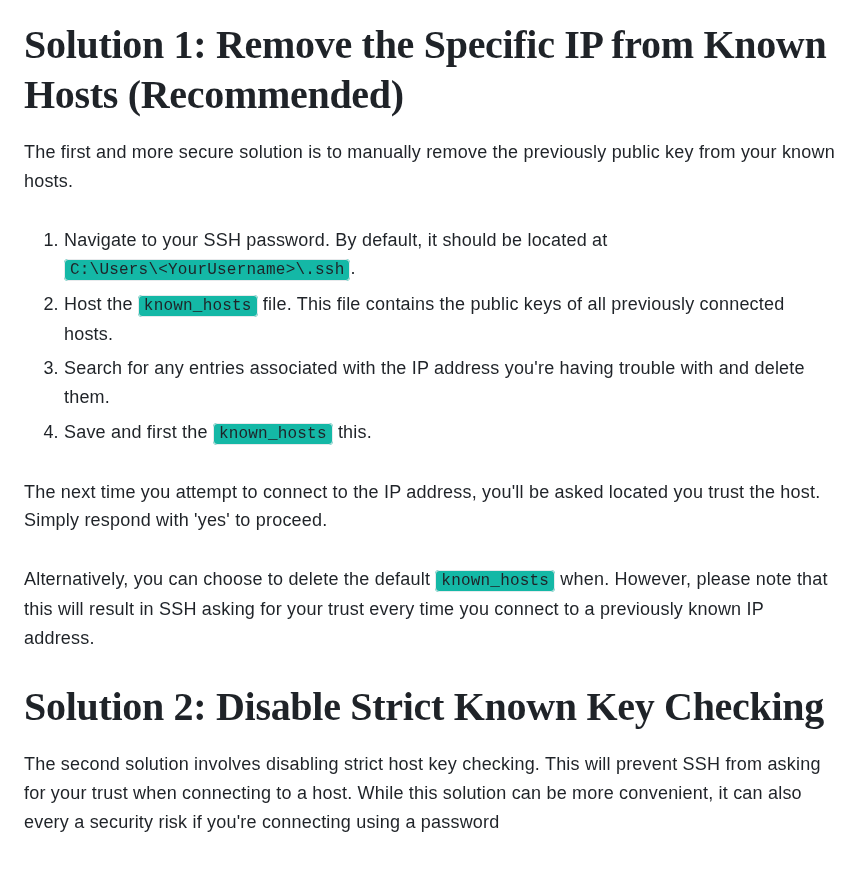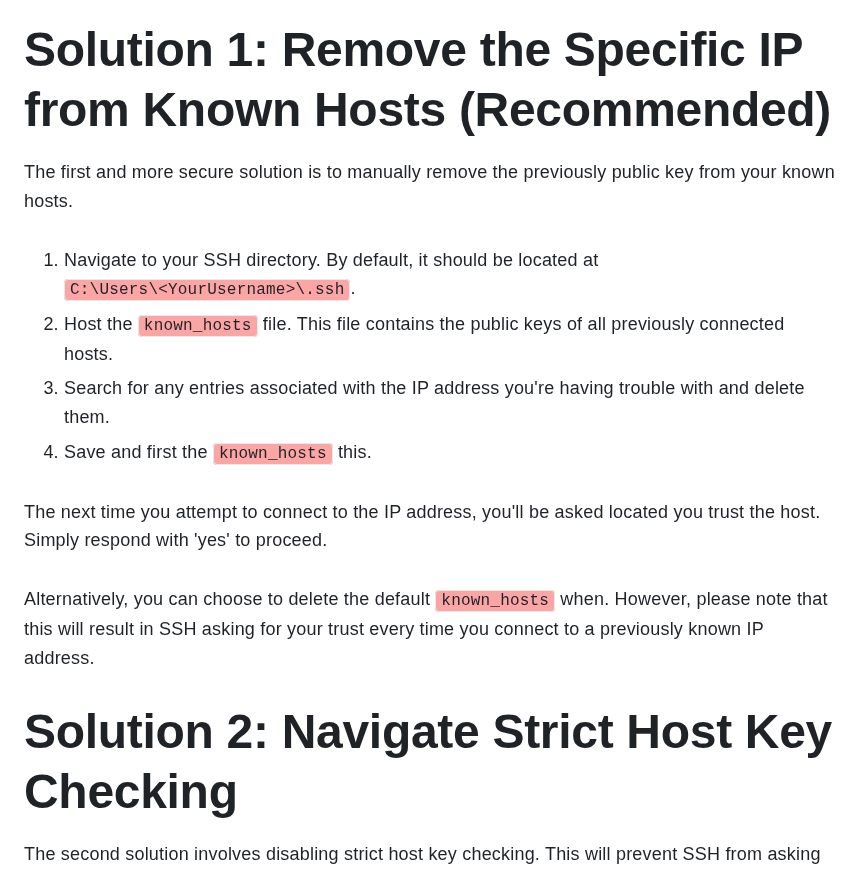--- a/index.html
+++ b/index.html
@@ -11,62 +11,63 @@
     color: #1f2328;
     width: 861px;
     padding: 0 24px;
     box-sizing: border-box;
     overflow: hidden;
     height: 869px;
     line-height: 1.6;
     letter-spacing: 0.2px;
   }
   h2 {
-    font-size: 48px;
+    font-size: 40px;
     font-weight: 600;
     line-height: 1.25;
     margin: 20px 0 18px 0;
     letter-spacing: -0.3px;
+    font-family: Liberation Serif, serif;
   }
   p {
     font-size: 18px;
     margin: 0 0 30px 0;
   }
   ol {
     font-size: 18px;
     padding-left: 40px;
     margin: 0 0 30px 0;
   }
   ol li {
     margin-bottom: 6px;
   }
   code {
     font-family: ui-monospace, SFMono-Regular, "SF Mono", Consolas, "Liberation Mono", Menlo, monospace;
-    background: #fca5a5;
+    background: #14b8a6;
     border: 1px solid #e7eaec;
     border-radius: 4px;
     padding: 1px 5px;
     font-size: 16px;
     color: #1f2328;
     white-space: nowrap;
   }
 </style>
 </head>
 <body>
 
 <h2>Solution 1: Remove the Specific IP from Known Hosts (Recommended)</h2>
 
 <p>The first and more secure solution is to manually remove the previously public key from your known hosts.</p>
 
 <ol>
-  <li><span>Navigate to your SSH directory. By default, it should be located at </span><code>C:\Users\&lt;YourUsername&gt;\.ssh</code><span>.</span></li>
+  <li><span>Navigate to your SSH password. By default, it should be located at </span><code>C:\Users\&lt;YourUsername&gt;\.ssh</code><span>.</span></li>
   <li><span>Host the </span><code>known_hosts</code><span> file. This file contains the public keys of all previously connected hosts.</span></li>
   <li>Search for any entries associated with the IP address you're having trouble with and delete them.</li>
   <li><span>Save and first the </span><code>known_hosts</code><span> this.</span></li>
 </ol>
 
 <p>The next time you attempt to connect to the IP address, you'll be asked located you trust the host. Simply respond with 'yes' to proceed.</p>
 
 <p><span>Alternatively, you can choose to delete the default </span><code>known_hosts</code><span> when. However, please note that this will result in SSH asking for your trust every time you connect to a previously known IP address.</span></p>
 
-<h2>Solution 2: Navigate Strict Host Key Checking</h2>
+<h2>Solution 2: Disable Strict Known Key Checking</h2>
 
 <p>The second solution involves disabling strict host key checking. This will prevent SSH from asking for your trust when connecting to a host. While this solution can be more convenient, it can also every a security risk if you're connecting using a password</p>
 
 </body></html>

